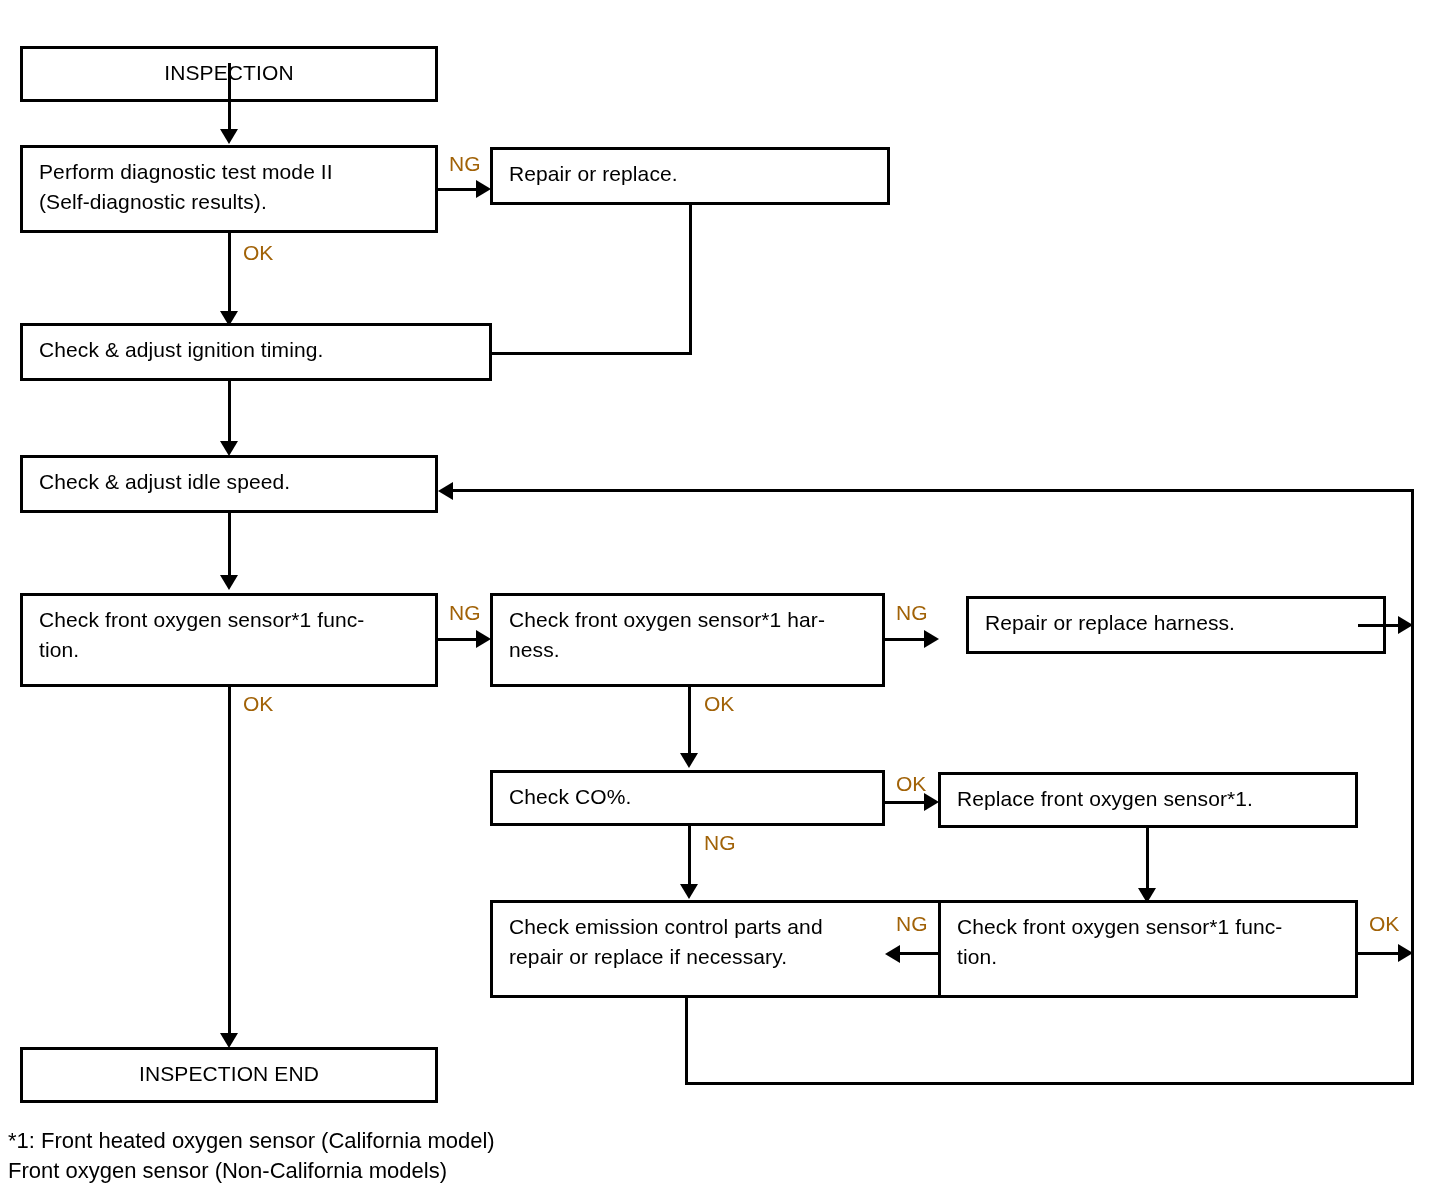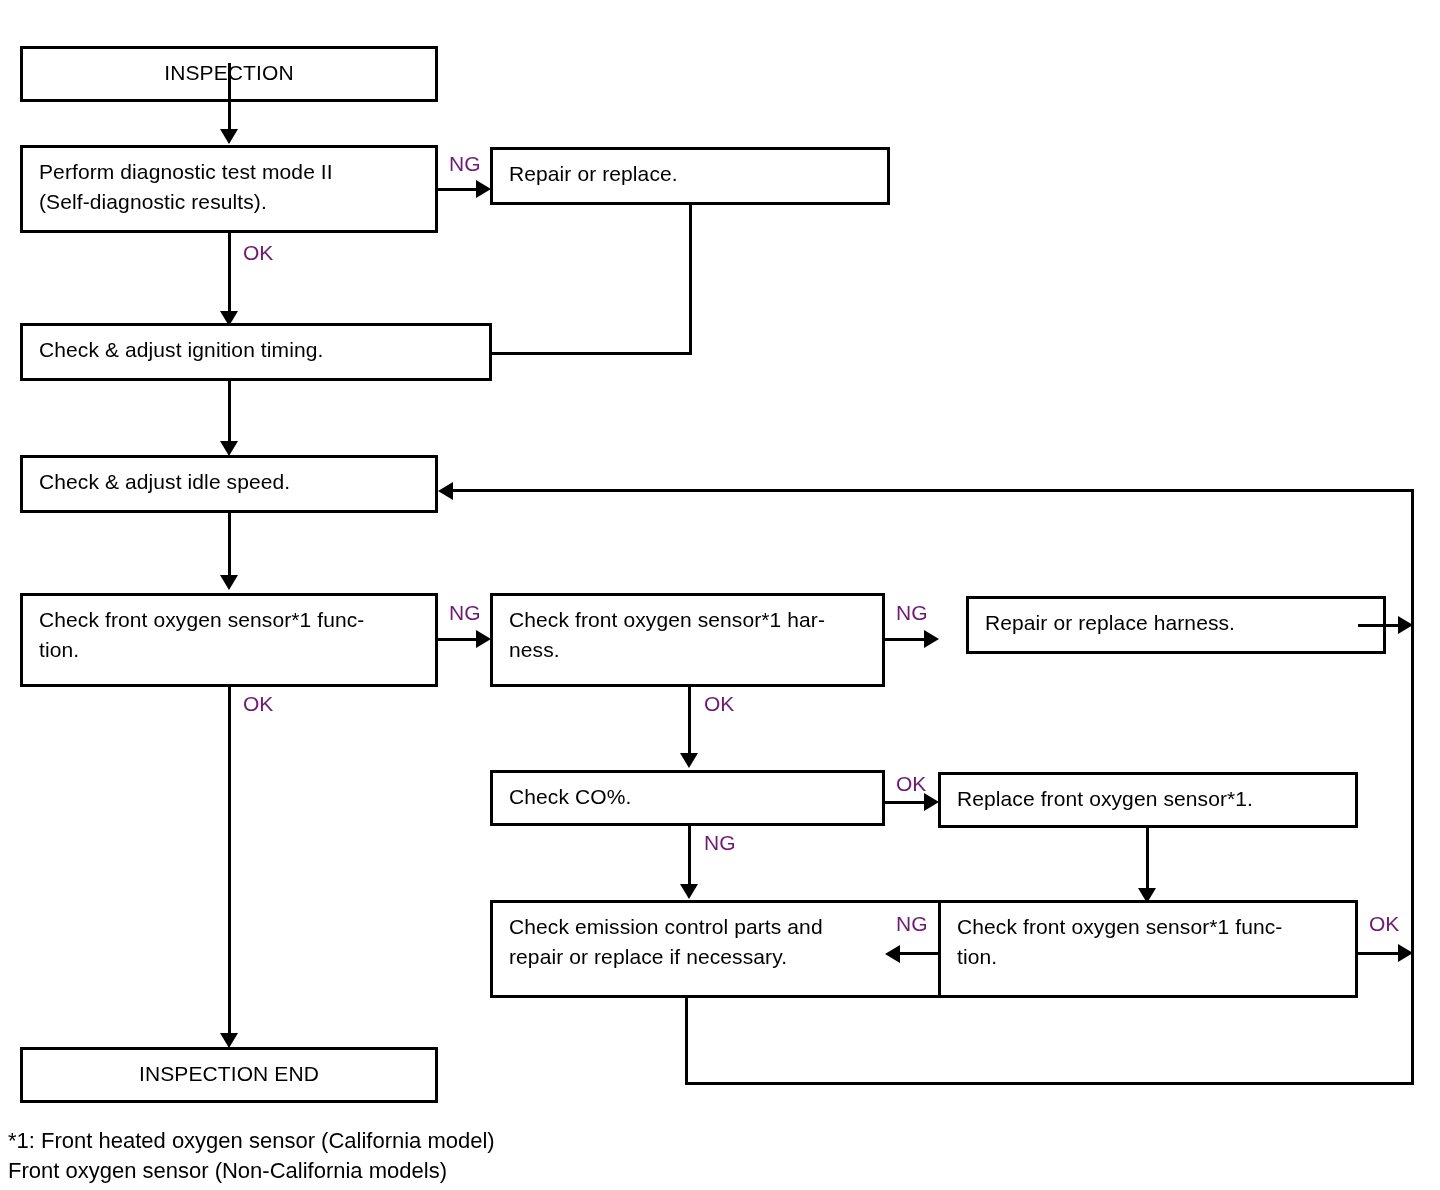--- a/index.html
+++ b/index.html
@@ -64,21 +64,21 @@
   .arrow-l {
     border-top: 9px solid transparent;
     border-bottom: 9px solid transparent;
     border-right: 15px solid #000000;
   }
   
   .elabel {
     position: absolute;
     font-size: 21px;
     line-height: 24px;
-    color: #701a75;
+    color: #a16207;
     white-space: nowrap;
   }
   
   .footnote {
     position: absolute;
     font-size: 22px;
     line-height: 30px;
     color: #000000;
     white-space: pre-line;
   }

